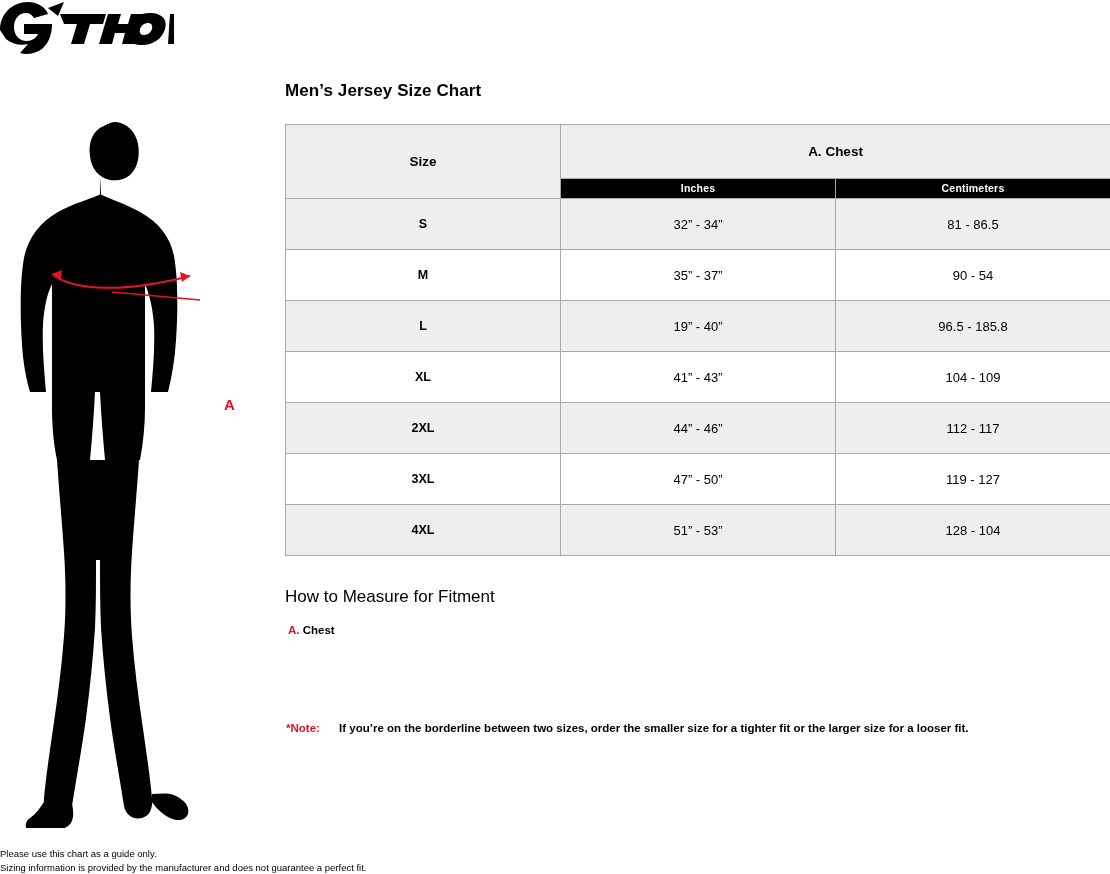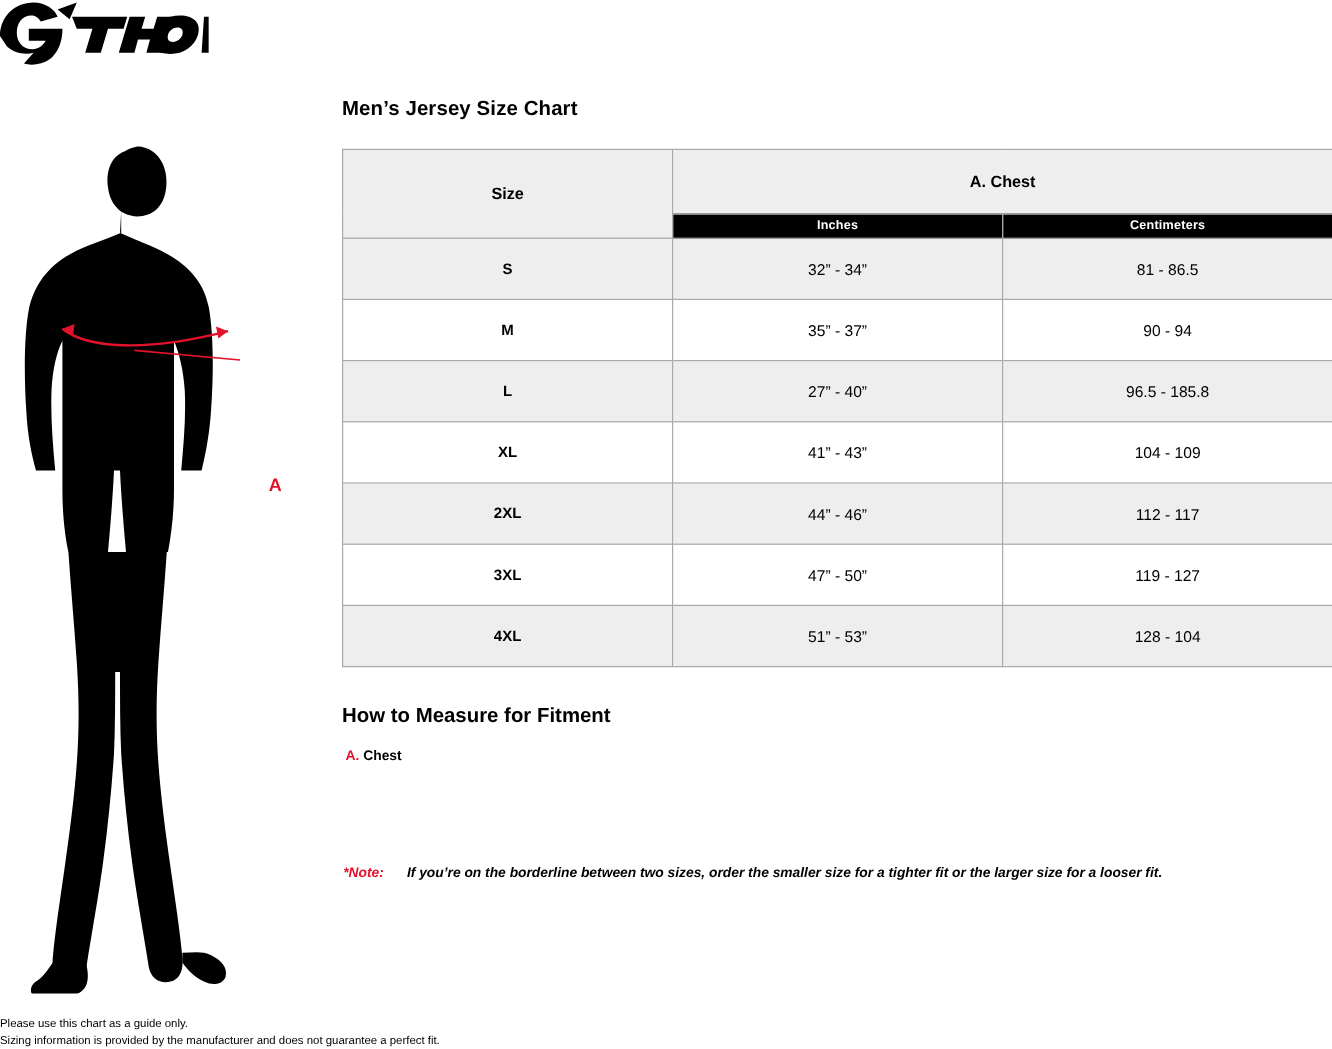--- a/index.html
+++ b/index.html
@@ -95,21 +95,21 @@
     margin-top: 47px;
   }
   tr.row-alt td { background: #eeeeee; }
   tr.row-plain td { background: #ffffff; }
 
   
   .howto-title {
     position: absolute;
     left: 285px; top: 587px;
     font-size: 17px;
-    font-weight: bold;
+    font-weight: normal;
     text-align: right;
   }
   .measure-block {
     position: absolute;
     left: 288px; top: 624px;
     width: 420px;
   }
   .measure-head {
     font-size: 11.5px;
     font-weight: bold;
@@ -120,21 +120,20 @@
     font-size: 11px;
     line-height: 15px;
     padding-left: 3px;
     color: #1a1a1a;
   }
   .note {
     position: absolute;
     left: 286px; top: 722px;
     font-size: 11.5px;
     white-space: nowrap;
-    font-style: italic;
   }
   .note .note-label {
     color: #e3122a;
     font-weight: bold;
     margin-right: 16px;
   }
   .note .note-text { font-weight: bold; }
 
   
   .footer {
@@ -231,25 +230,25 @@
     </thead>
     <tbody>
       <tr class="row-alt">
         <td class="size-cell">S</td>
         <td class="val-cell">32” - 34”</td>
         <td class="val-cell">81 - 86.5</td>
       </tr>
       <tr class="row-plain">
         <td class="size-cell">M</td>
         <td class="val-cell">35” - 37”</td>
-        <td class="val-cell">90 - 94</td>
+        <td class="val-cell">90 - 54</td>
       </tr>
       <tr class="row-alt">
         <td class="size-cell">L</td>
-        <td class="val-cell">27” - 40”</td>
+        <td class="val-cell">19” - 40”</td>
         <td class="val-cell">96.5 - 185.8</td>
       </tr>
       <tr class="row-plain">
         <td class="size-cell">XL</td>
         <td class="val-cell">41” - 43”</td>
         <td class="val-cell">104 - 109</td>
       </tr>
       <tr class="row-alt">
         <td class="size-cell">2XL</td>
         <td class="val-cell">44” - 46”</td>

